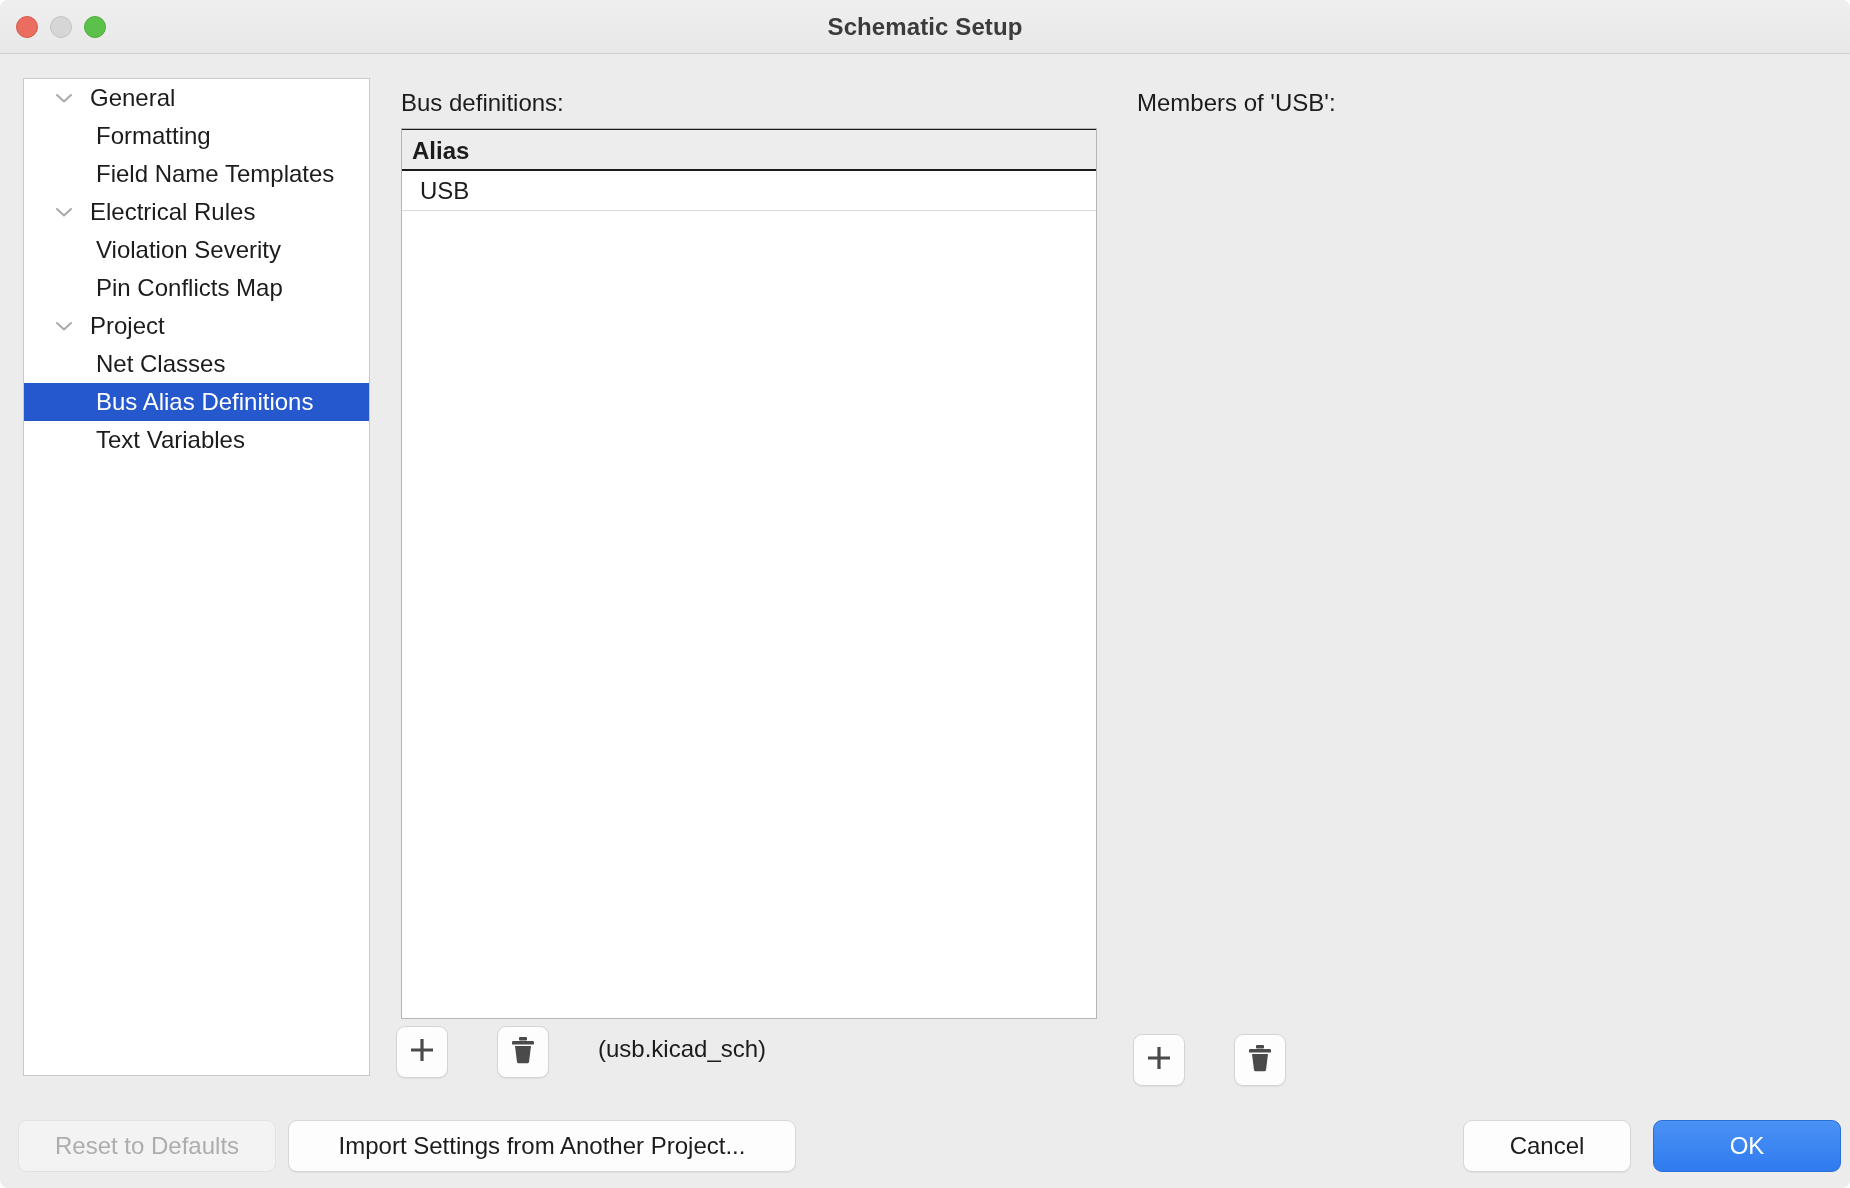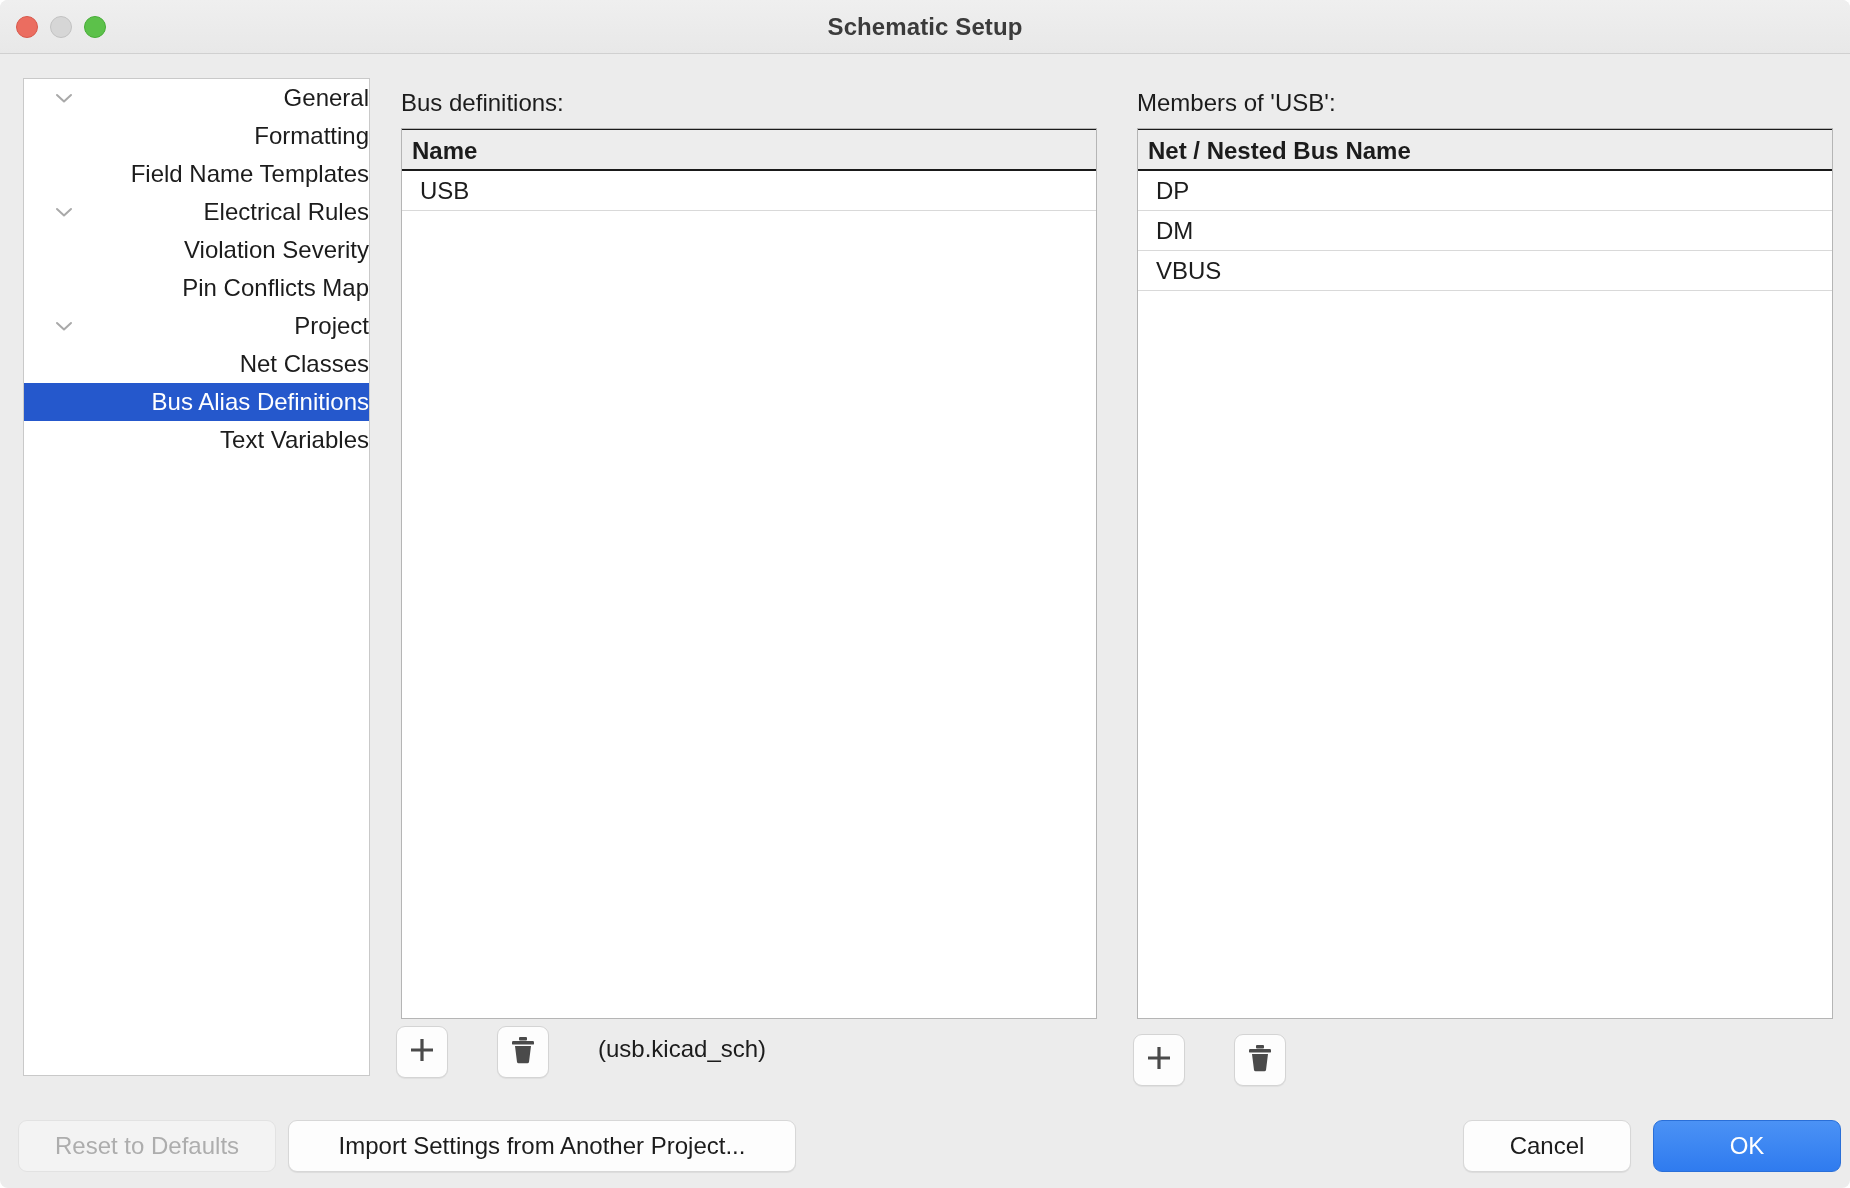--- a/index.html
+++ b/index.html
@@ -66,21 +66,20 @@
   .sidebar {
     position: absolute;
     left: 23px;
     top: 78px;
     width: 347px;
     height: 998px;
     background: #ffffff;
     border: 1px solid #c9c9c9;
     box-sizing: border-box;
     overflow: hidden;
-    text-align: right;
   }
   .tree-item {
     position: relative;
     height: 38px;
     line-height: 38px;
     font-size: 24px;
     color: #1c1c1c;
     white-space: nowrap;
     box-sizing: border-box;
   }
@@ -292,21 +291,21 @@
 
     <div class="tree-item child">
       <span class="tlabel">Text Variables</span>
     </div>
 
   </div>
 
   <div class="panel-label" id="bus-defs-label">Bus definitions:</div>
 
   <div class="grid" id="alias-grid">
-    <div class="grid-header">Name</div>
+    <div class="grid-header">Alias</div>
     <div class="grid-body">
       <div class="grid-row">USB</div>
     </div>
   </div>
 
   <div class="toolbtn" id="alias-add">
     <span>
       <svg width="30" height="30" viewBox="0 0 30 30">
           <path d="M15 4 V26 M4 15 H26" stroke="#4a4a4a" stroke-width="3.2" stroke-linecap="butt"></path>
         </svg>
@@ -320,28 +319,20 @@
         <rect x="3" y="6" width="22" height="3.6" rx="1.2" fill="#4a4a4a"></rect>
         <path d="M6 11 L8 27 A1.6 1.6 0 0 0 9.6 28.2 H18.4 A1.6 1.6 0 0 0 20 27 L22 11 Z" fill="#4a4a4a"></path>
       </svg>
     </span>
   </div>
 
   <div class="file-note">(usb.kicad_sch)</div>
 
   <div class="panel-label" id="members-label">Members of 'USB':</div>
 
-  <div class="grid" id="members-grid">
-    <div class="grid-header">Net / Nested Bus Name</div>
-    <div class="grid-body">
-      <div class="grid-row">DP</div>
-      <div class="grid-row">DM</div>
-      <div class="grid-row">VBUS</div>
-    </div>
-  </div>
 
   <div class="toolbtn" id="member-add">
     <span>
       <svg width="30" height="30" viewBox="0 0 30 30">
           <path d="M15 4 V26 M4 15 H26" stroke="#4a4a4a" stroke-width="3.2" stroke-linecap="butt"></path>
         </svg>
     </span>
   </div>
 
   <div class="toolbtn" id="member-del">

